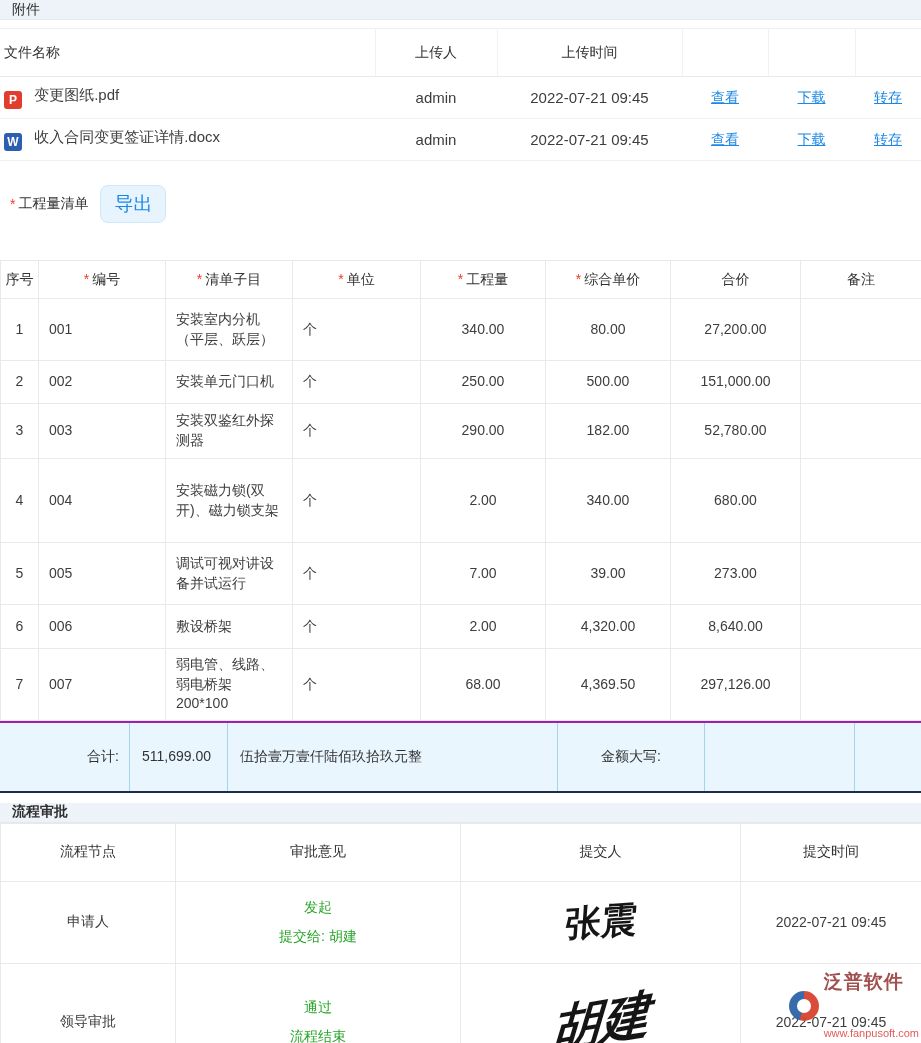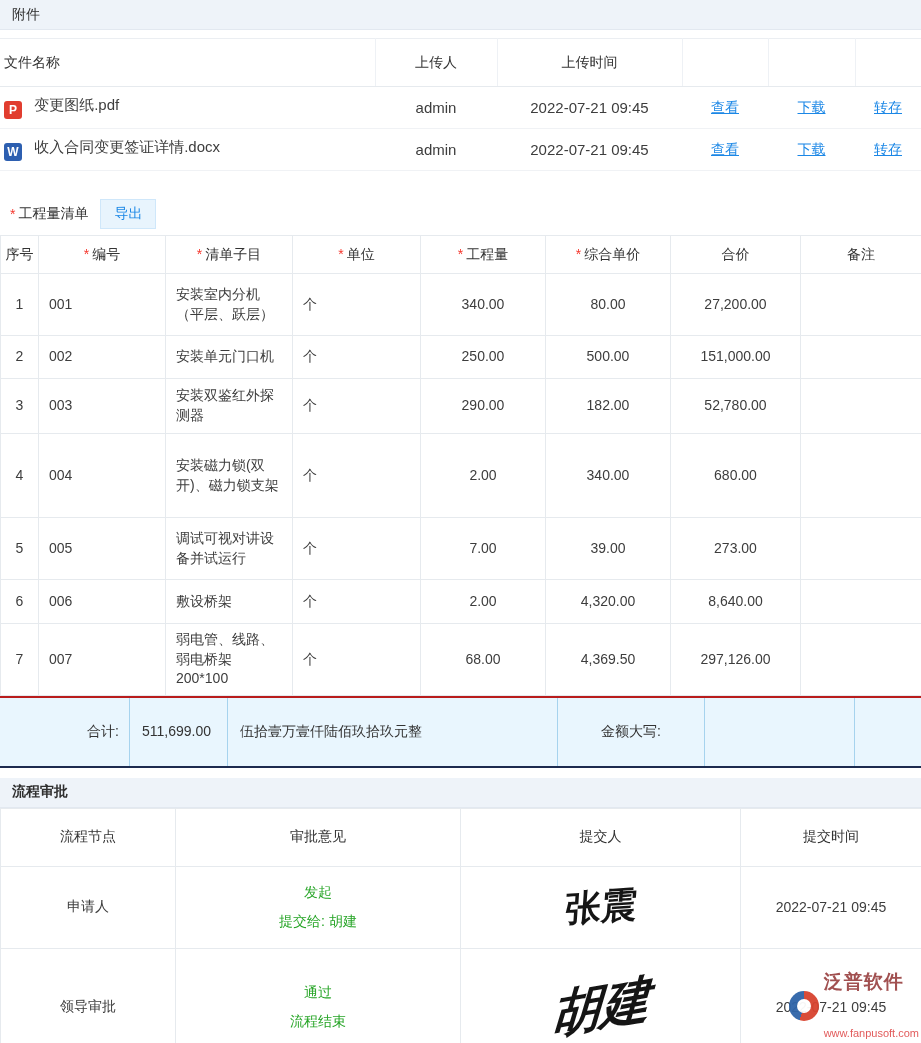--- a/index.html
+++ b/index.html
@@ -3,21 +3,21 @@
 <meta charset="utf-8">
 <style>
   * { margin:0; padding:0; box-sizing:border-box; }
   html,body { margin:0; }
   body {
     width:921px; height:1043px; overflow:hidden; position:relative;
     background:#fff; color:#333; font-size:14px;
     font-family:"Liberation Sans","DejaVu Sans",sans-serif;
   }
   .bar {
-    height:30px; background:#eef3f9; border-bottom:1px solid #e2e8f0;
+    height:20px; background:#eef3f9; border-bottom:1px solid #e2e8f0;
     display:flex; align-items:center; padding:0 12px; color:#2f2f2f; font-size:14px;
   }
   .bar2 { margin-top:10px;font-weight:bold; }
 
   
   .att { width:921px; border-collapse:collapse; table-layout:fixed; margin-top:8px; }
   .att th {
     height:48px; border-top:1px solid #ebeef2; border-bottom:1px solid #e6eaee;
     border-right:1px solid #eef1f5; font-weight:500; color:#333; font-size:14px; text-align:center;
   }
@@ -30,34 +30,34 @@
     color:#fff; font-size:12px; font-weight:700; text-align:center; line-height:18px; vertical-align:-4px;
   }
   .pdf  { background:#e13d2f; }
   .word { background:#2d5fb0; }
 
   
   .boq-title { height:42px; display:flex; align-items:center; padding:0 10px; margin-top:22px; }
   .req { color:#f5362c; margin-right:3px; }
   .export-btn {
     margin-left:12px; background:#e8f4fd; border:1px solid #cfe7fa; color:#1b87e6;
-    font-size:14px; padding:5px 13px; border-radius:0; cursor:pointer; font-family:inherit;
-  }
-  .boq { width:921px; border-collapse:collapse; table-layout:fixed; }
+    font-size:19px; padding:5px 13px; border-radius:8px; cursor:pointer; font-family:inherit;
+  }
+  .boq { width:921px; border-collapse:collapse; table-layout:fixed;margin-top:35px; }
   .boq th, .boq td { border:1px solid #e6eaee; }
   .boq th { height:38px; font-weight:500; text-align:center; color:#333; }
   .boq td { padding:6px 10px; text-align:center; color:#3d3d3d; line-height:1.4; }
   .boq td.cl { text-align:left; padding-left:10px; }
   tr.h62 td{height:62px} tr.h43 td{height:43px} tr.h55 td{height:55px}
   tr.h84 td{height:84px} tr.h44 td{height:44px} tr.h68 td{height:68px}
 
   
   .boq-foot {
     width:921px; height:72px; background:#e9f6fe;
-    border-top:2px solid #b91c1c; border-bottom:2px solid #1d2b4f;
+    border-top:2px solid #a21caf; border-bottom:2px solid #1d2b4f;
     display:flex; align-items:stretch;
   }
   .fc { display:flex; align-items:center; border-right:1px solid #a6d3ee; color:#333; }
   .fc-total-label { width:130px; justify-content:flex-end; padding-right:10px; }
   .fc-total-value { width:98px; padding:0 12px; word-break:break-all; line-height:1.35; }
   .fc-words-label { width:147px; justify-content:center; }
   .fc-words { width:330px; padding-left:12px; }
   .fc-sp1 { width:150px; }
   .fc-sp2 { width:66px; border-right:none; }
 

